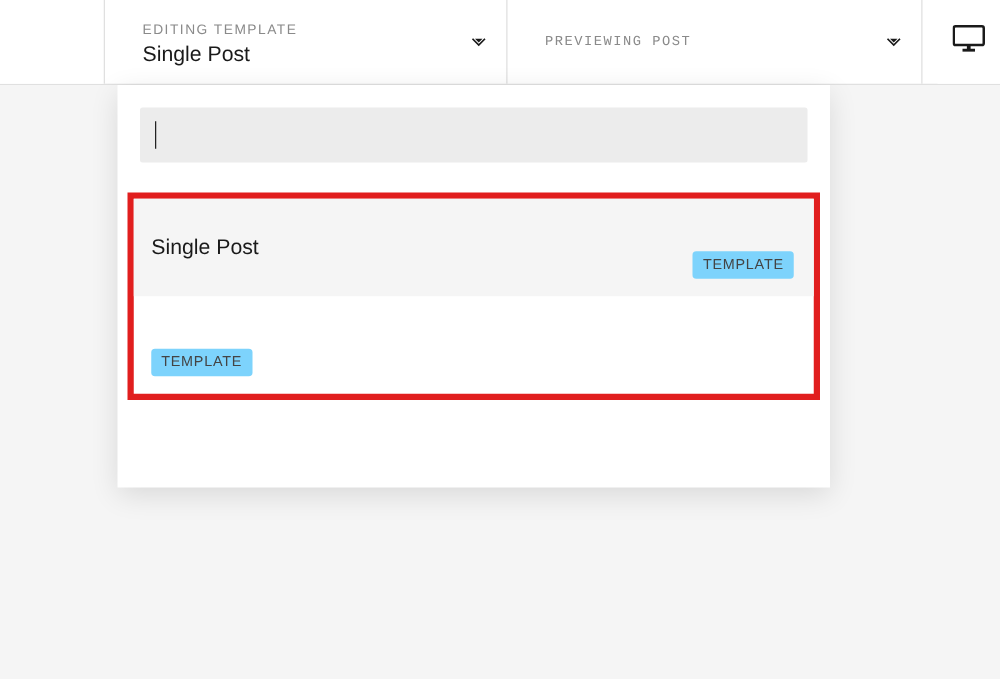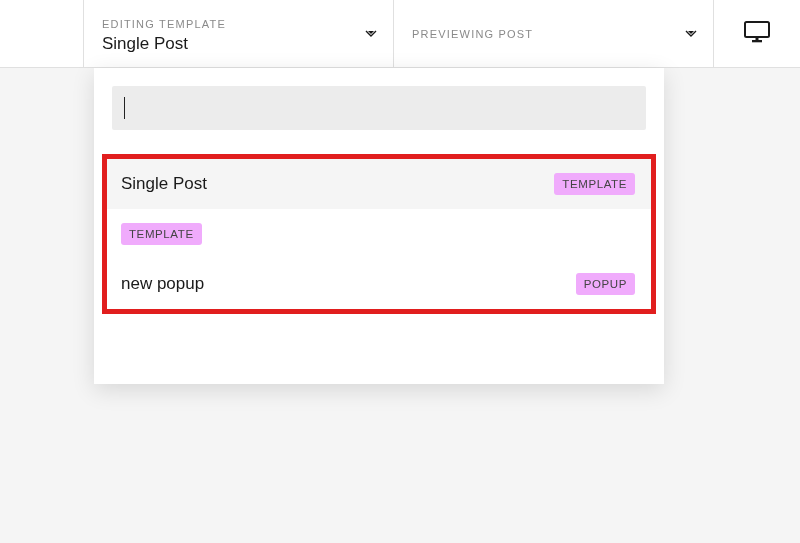--- a/index.html
+++ b/index.html
@@ -9,39 +9,40 @@
       width: 800px;
       height: 543px;
       overflow: hidden;
       font-weight: 300;
     }
     .topbar {
       display: flex;
       background: #fff;
       border-bottom: 1px solid #e0e0e0;
       height: 68px;
+      gap: 12px;
     }
     .topbar-spacer-left {
       width: 84px;
       border-right: 1px solid #e0e0e0;
       background: #fff;
       flex-shrink: 0;
     }
     .topbar-section {
       border-right: 1px solid #e0e0e0;
       padding: 14px 18px 10px 18px;
       display: flex;
       flex-direction: column;
       justify-content: center;
       position: relative;
       cursor: pointer;
       flex-shrink: 0;
     }
     .topbar-section.editing { width: 310px; }
-    .topbar-section.preview { width: 320px; }
+    .topbar-section.preview { width: 320px; font-family: Liberation Mono, monospace; }
     .topbar-label {
       font-size: 11px;
       letter-spacing: 1.2px;
       color: #8a8a8a;
       margin-bottom: 4px;
       font-weight: 400;
     }
     .topbar-value {
       font-size: 17px;
       color: #1a1a1a;
@@ -99,27 +100,28 @@
       padding: 14px 16px 14px 14px;
       cursor: pointer;
     }
     .row.alt { background: #f5f5f5; }
     .row-label {
       font-size: 17px;
       color: #1a1a1a;
       font-weight: 300;
     }
     .badge {
-      background: #f0abfc;
+      background: #7dd3fc;
       color: #444;
       font-size: 11.5px;
       letter-spacing: 0.6px;
       padding: 5px 8px;
       border-radius: 3px;
       font-weight: 400;
+      margin-top: 28px;
     }
     .cursor-line {
       display:inline-block;
       width:1px;
       height:22px;
       background:#222;
       vertical-align:middle;
     }
   </style>
 </head>
@@ -169,18 +171,14 @@
   </div>
 
   <div class="highlight-box">
     <div class="row alt">
       <span class="row-label">Single Post</span>
       <span class="badge">TEMPLATE</span>
     </div>
     <div class="row">
       <span class="badge">TEMPLATE</span>
     </div>
-    <div class="row">
-      <span class="row-label">new popup</span>
-      <span class="badge">POPUP</span>
-    </div>
   </div>
 </div>
 
 </body></html>

